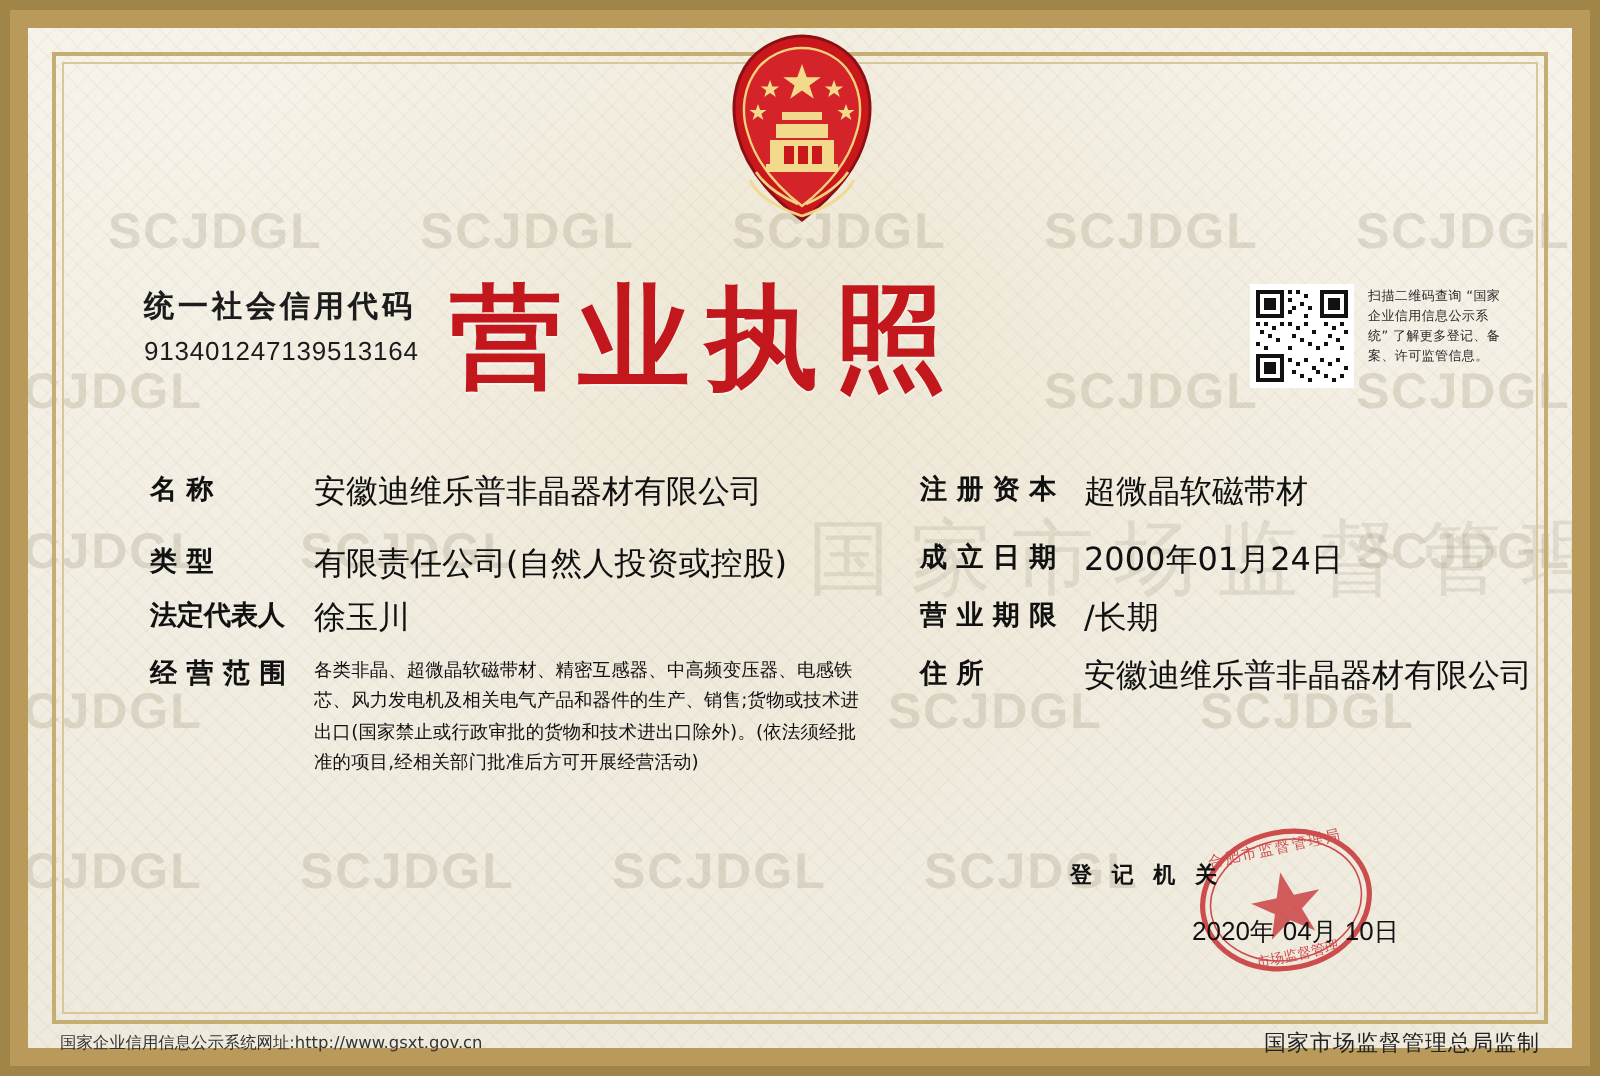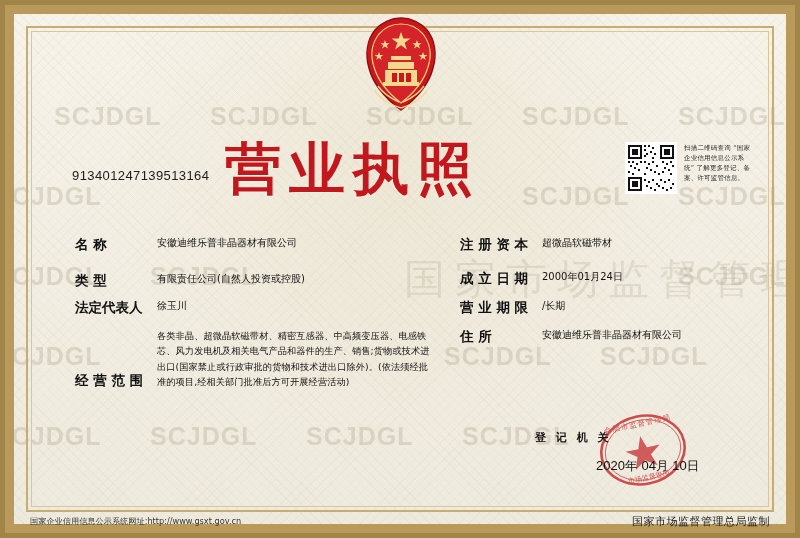--- a/index.html
+++ b/index.html
@@ -158,21 +158,21 @@
     position: absolute;
     font-family: "DejaVu Sans", sans-serif;
     font-size: 13.5px;
     font-weight: bold;
     color: #111;
     white-space: nowrap;
   }
   .field-value {
     position: absolute;
     font-family: "DejaVu Sans", sans-serif;
-    font-size: 10px;
+    font-size: 16px;
     color: #111;
     white-space: nowrap;
   }
   .scope-value {
     position: absolute;
     left: 157px; top: 328px;
     width: 275px;
     font-family: "DejaVu Sans", sans-serif;
     font-size: 9.2px;
     line-height: 1.68;
@@ -295,20 +295,21 @@
           <path d="M82 76 C78 84 68 90 56 94"></path>
           <path d="M33 72 C37 78 45 84 54 88"></path>
           <path d="M79 72 C75 78 67 84 58 88"></path>
         </g>
       </g>
     </svg>
   </div>
 
   <div class="title">营业执照</div>
 
+  <div class="credit-label">统一社会信用代码</div>
   <div class="credit-value">913401247139513164</div>
 
   <div class="qr">
     <svg width="50" height="50" viewBox="0 0 50 50">
       <rect width="50" height="50" fill="#ffffff"></rect>
       <g fill="#111">
         <rect x="2" y="2" width="14" height="14"></rect>
           <rect x="4" y="4" width="10" height="10" fill="#fff"></rect>
           <rect x="6" y="6" width="6" height="6"></rect>
         <rect x="34" y="2" width="14" height="14"></rect>
@@ -374,21 +375,21 @@
 
   <div class="field-label" style="left:75px;  top:236px;">名        称</div>
   <div class="field-value" style="left:157px; top:236px;">安徽迪维乐普非晶器材有限公司</div>
 
   <div class="field-label" style="left:75px;  top:272px;">类        型</div>
   <div class="field-value" style="left:157px; top:272px;">有限责任公司(自然人投资或控股)</div>
 
   <div class="field-label" style="left:75px;  top:299px;">法定代表人</div>
   <div class="field-value" style="left:157px; top:299px;">徐玉川</div>
 
-  <div class="field-label" style="left:75px;  top:328px;margin-top:44px;">经 营 范 围</div>
+  <div class="field-label" style="left:75px;  top:328px;">经 营 范 围</div>
   <div class="scope-value">各类非晶、超微晶软磁带材、精密互感器、中高频变压器、电感铁芯、风力发电机及相关电气产品和器件的生产、销售;货物或技术进出口(国家禁止或行政审批的货物和技术进出口除外)。(依法须经批准的项目,经相关部门批准后方可开展经营活动)</div>
 
   <div class="field-label" style="left:460px; top:236px;">注 册 资 本</div>
   <div class="field-value" style="left:542px; top:236px;">超微晶软磁带材</div>
 
   <div class="field-label" style="left:460px; top:270px;">成 立 日 期</div>
   <div class="field-value" style="left:542px; top:270px;">2000年01月24日</div>
 
   <div class="field-label" style="left:460px; top:299px;">营 业 期 限</div>
   <div class="field-value" style="left:542px; top:299px;">/长期</div>

